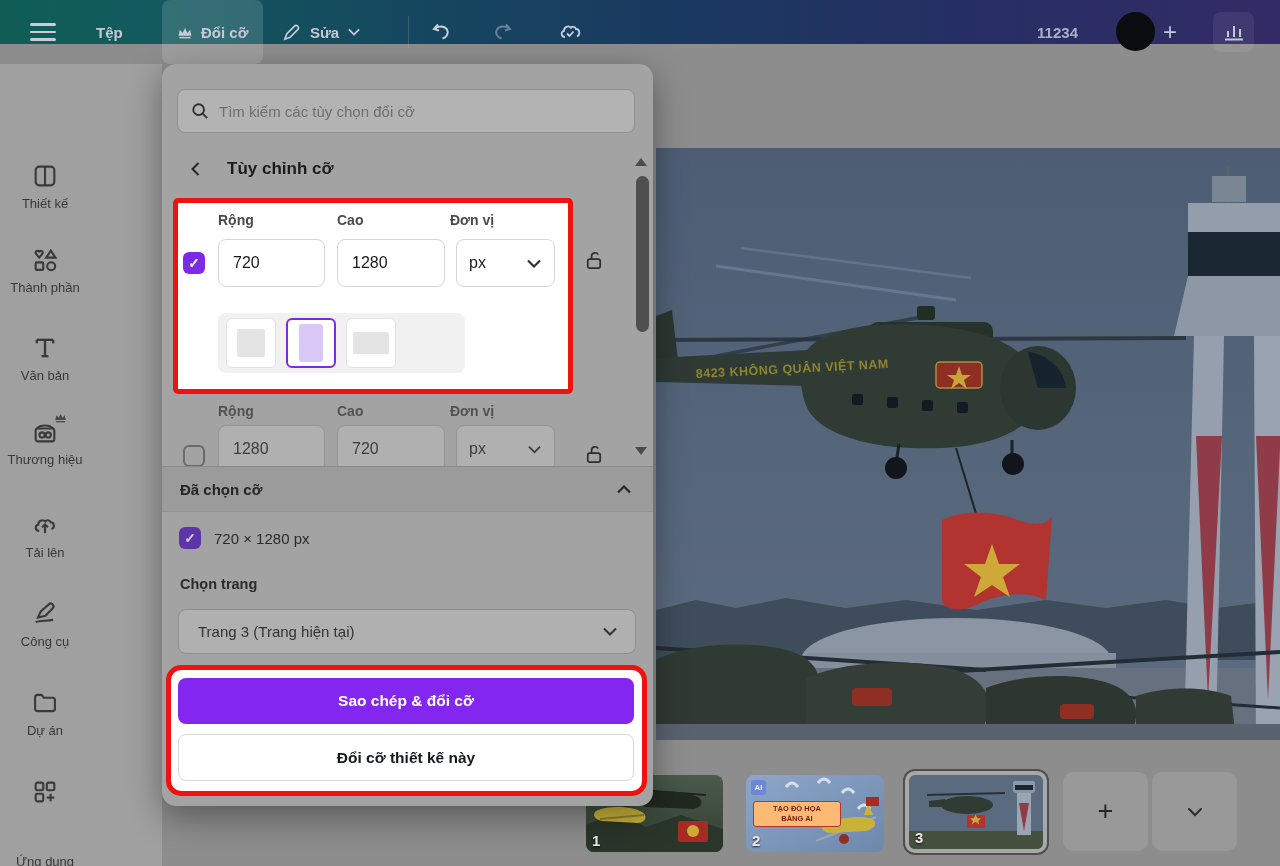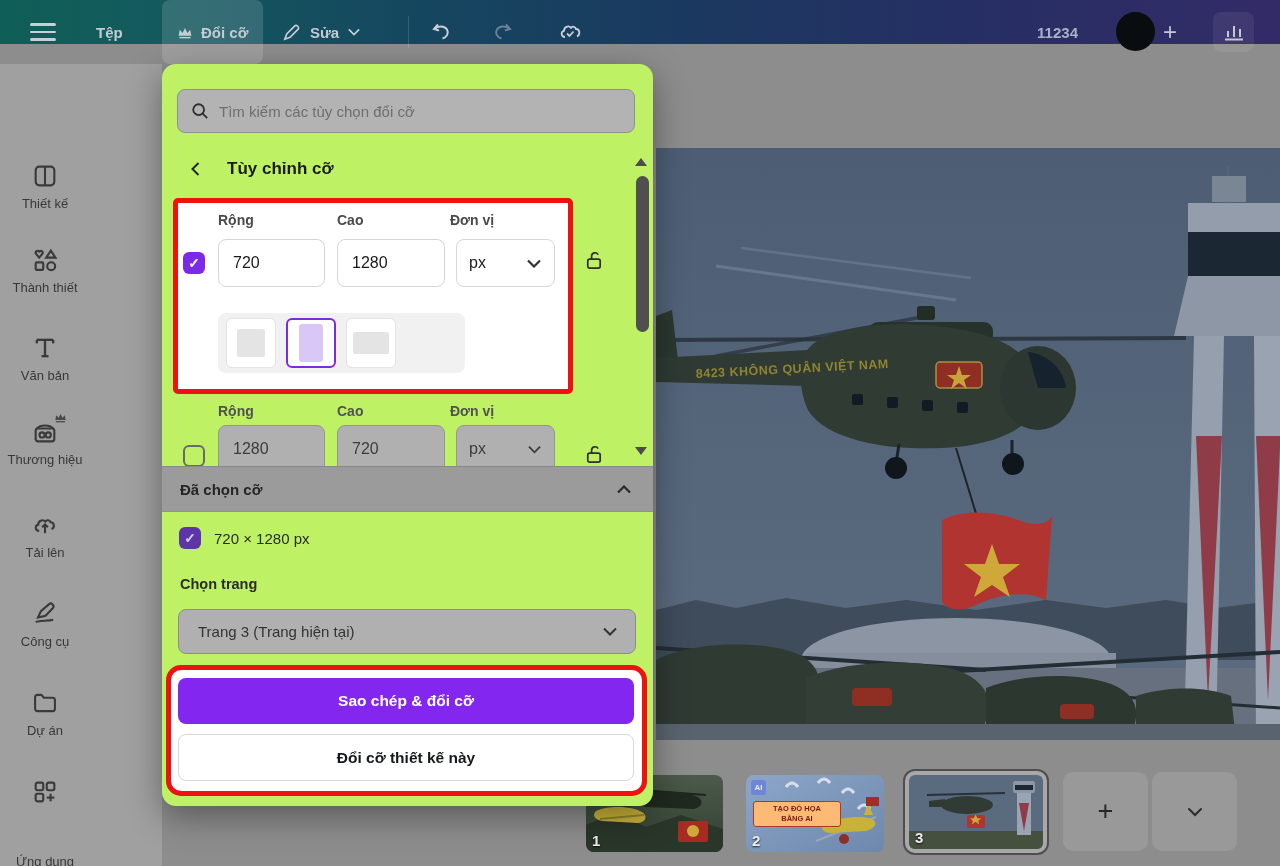--- a/index.html
+++ b/index.html
@@ -28,21 +28,21 @@
     background:rgba(255,255,255,0.07); display:flex; align-items:center; justify-content:center; color:#c3c8d6; }
 
   
   .siderail { position:absolute; left:0; top:64px; width:162px; height:802px; background:#a0a0a0; z-index:1; }
   .rail-item { position:absolute; left:0; width:90px; display:flex; flex-direction:column; align-items:center; gap:6px; cursor:pointer; }
   .rail-item .ric { position:relative; width:28px; height:28px; color:#3a3a3a; }
   .rail-item .ril { font-size:13px; color:#383838; white-space:nowrap; }
   .rail-crown { position:absolute; right:-8px; top:-9px; color:#4a4a4a; }
 
   
-  .panel { position:absolute; left:162px; top:64px; width:491px; height:742px; background:#bef264;
+  .panel { position:absolute; left:162px; top:64px; width:491px; height:742px; background:#a3a3a3;
     border-radius:14px; box-shadow:0 10px 34px rgba(0,0,0,0.38); z-index:5; }
   .searchbox { position:absolute; left:15px; top:25px; width:458px; height:44px; background:#b3b3b3;
     border:1px solid #909090; border-radius:8px; display:flex; align-items:center; gap:10px; padding:0 13px; }
   .searchbox input { flex:1; border:none; background:transparent; outline:none; font-size:15px;
     color:#3d3d3d; font-family:"Liberation Sans", sans-serif; }
   .searchbox input::placeholder { color:#6e6e6e; opacity:1; }
   .panel-back { position:absolute; left:26px; top:97px; color:#262626; cursor:pointer; }
   .panel-title { position:absolute; left:65px; top:95px; font-size:17px; font-weight:700; color:#1b1b1b; }
 
   .scroll-up { position:absolute; left:473px; top:94px; width:0; height:0;
@@ -284,21 +284,21 @@
     </div>
     <div class="rail-item" style="top:182px;">
       <span class="ric">
         <svg width="28" height="28" viewBox="0 0 24 24" fill="none" stroke="currentColor" stroke-width="1.8">
           <path d="M7 4.8 C5.6 3.4 3.2 4.8 4.2 6.6 L7 10 L9.8 6.6 C10.8 4.8 8.4 3.4 7 4.8 Z"></path>
           <polygon points="17,4 21,10 13,10"></polygon>
           <rect x="4" y="14" width="6.5" height="6.5" rx="1"></rect>
           <circle cx="17.3" cy="17.3" r="3.4"></circle>
           </svg>
       </span>
-      <span class="ril">Thành thiết</span>
+      <span class="ril">Thành phần</span>
     </div>
     <div class="rail-item" style="top:270px;">
       <span class="ric">
         <svg width="28" height="28" viewBox="0 0 24 24" fill="none" stroke="currentColor" stroke-width="2">
           <line x1="5" y1="5" x2="19" y2="5"></line>
             <line x1="5" y1="5" x2="5" y2="8"></line>
             <line x1="19" y1="5" x2="19" y2="8"></line>
           <line x1="12" y1="5" x2="12" y2="19"></line>
             <line x1="9" y1="19" x2="15" y2="19"></line>
           </svg>

